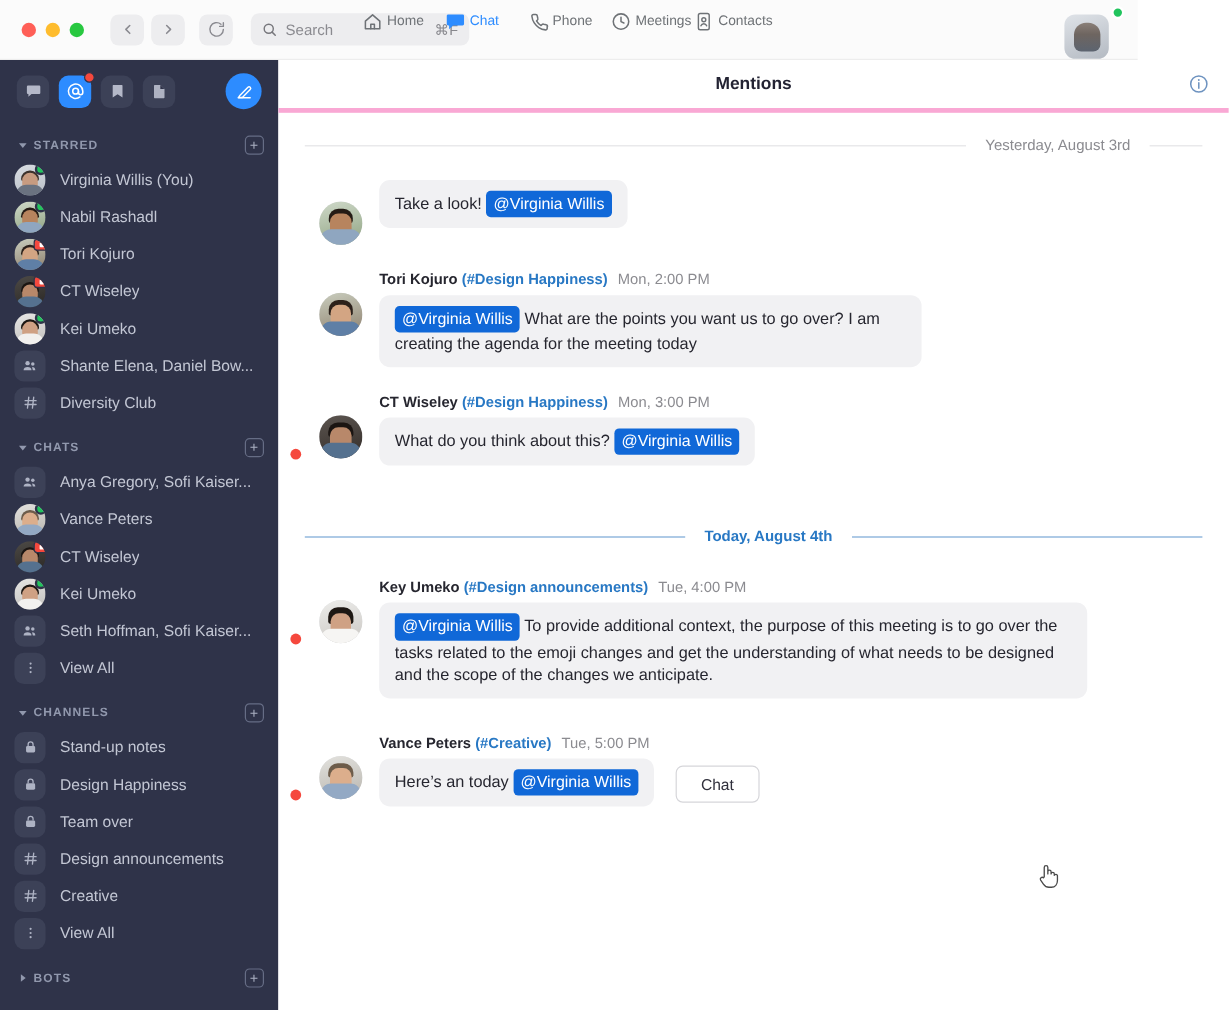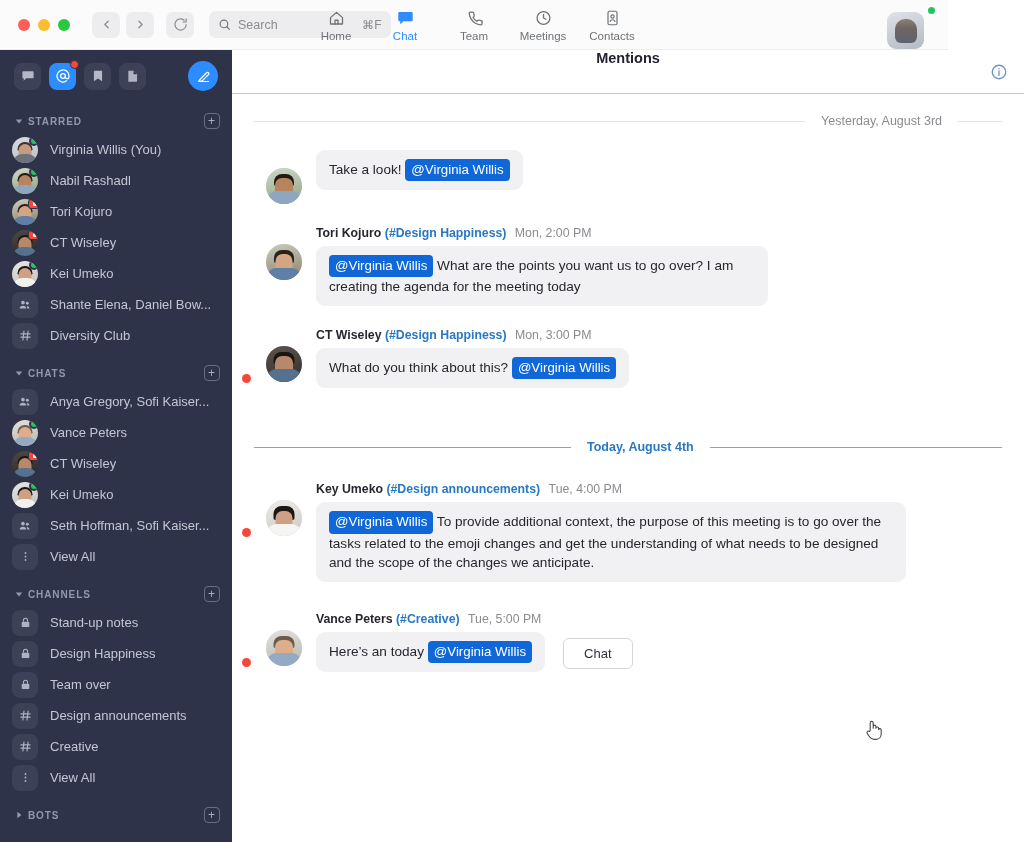--- a/index.html
+++ b/index.html
@@ -41,21 +41,21 @@
   .searchbar .sq { color:#77777c; display:flex; }
   .search-ph { flex:1; font-size:12.5px; color:#8b8b90; }
   .search-kbd { font-size:12px; color:#88888d; letter-spacing:.3px; }
 
   
   .toptabs {
     position:absolute; left:50%; transform:translateX(-50%);
     top:2px; display:flex; gap:0px;
   }
   .toptab {
-    width:69px; display:flex; flex-direction:column; align-items:center;
+    width:69px; display:flex; flex-direction:row; align-items:center;
     gap:3px; padding-top:7px; color:#6e7276;
   }
   .toptab .lbl { font-size:11.5px; }
   .toptab.active { color:#2d8cff; }
   .toptab.active .lbl { color:#2d8cff; }
 
   .me-avatar {
     position:absolute; right:12px; top:6px;
     width:37px; height:37px; border-radius:9px; overflow:hidden;
     background:linear-gradient(160deg,#dfe3e8 0%,#c7ccd3 55%,#b4bac2 100%);
@@ -154,22 +154,22 @@
     width:15px; height:9px; border-radius:8px 8px 2px 2px;
   }
   .f .body {
     position:absolute; left:50%; bottom:-2px; transform:translateX(-50%);
     width:24px; height:11px; border-radius:9px 9px 0 0;
   }
 
   
   .main { position:absolute; left:232px; top:50px; width:792px; height:792px; background:#fff; }
   .main-head {
-    height:44px; border-bottom:1px solid #f9a8d4; position:relative;
-    display:flex; justify-content:center;
+    height:44px; border-bottom:4px solid #f9a8d4; position:relative;
+    display:flex; align-items:center; justify-content:center;
   }
   .main-head .title { font-size:14.5px; font-weight:bold; color:#232333; }
   .info-icon {
     position:absolute; right:16px; top:50%; transform:translateY(-50%);
     width:18px; height:18px; color:#6e93c0;
   }
 
   .msglist { padding:0; position:relative; height:748px; overflow:hidden; }
 
   .daydiv { display:flex; align-items:center; padding:0 22px; margin-top:20px; }
@@ -270,21 +270,21 @@
       <div class="toptab active">
         <svg width="18" height="18" viewBox="0 0 24 24" fill="currentColor">
             <path d="M4 4h16a1.6 1.6 0 0 1 1.6 1.6v9.2A1.6 1.6 0 0 1 20 16.4H9.4L5 20.4v-4H4a1.6 1.6 0 0 1-1.6-1.6V5.6A1.6 1.6 0 0 1 4 4z"></path>
           </svg>
         <span class="lbl">Chat</span>
       </div>
       <div class="toptab">
         <svg width="18" height="18" viewBox="0 0 24 24" fill="none" stroke="currentColor" stroke-width="1.7" stroke-linecap="round" stroke-linejoin="round">
             <path d="M22 16.9v2.6a1.7 1.7 0 0 1-1.9 1.7 17 17 0 0 1-7.4-2.6 16.6 16.6 0 0 1-5.1-5.1A17 17 0 0 1 5 6a1.7 1.7 0 0 1 1.7-1.9h2.6a1.7 1.7 0 0 1 1.7 1.5c.1 1 .3 1.9.6 2.8a1.7 1.7 0 0 1-.4 1.8l-1.1 1.1a13.6 13.6 0 0 0 5.1 5.1l1.1-1.1a1.7 1.7 0 0 1 1.8-.4c.9.3 1.8.5 2.8.6a1.7 1.7 0 0 1 1.5 1.7z"></path>
           </svg>
-        <span class="lbl">Team</span>
+        <span class="lbl">Phone</span>
       </div>
       <div class="toptab">
         <svg width="18" height="18" viewBox="0 0 24 24" fill="none" stroke="currentColor" stroke-width="1.7" stroke-linecap="round" stroke-linejoin="round">
             <circle cx="12" cy="12" r="8.6"></circle>
             <polyline points="12 7.2 12 12 15.2 13.6"></polyline>
           </svg>
         <span class="lbl">Meetings</span>
       </div>
       <div class="toptab">
         <svg width="18" height="18" viewBox="0 0 24 24" fill="none" stroke="currentColor" stroke-width="1.6" stroke-linecap="round" stroke-linejoin="round">

